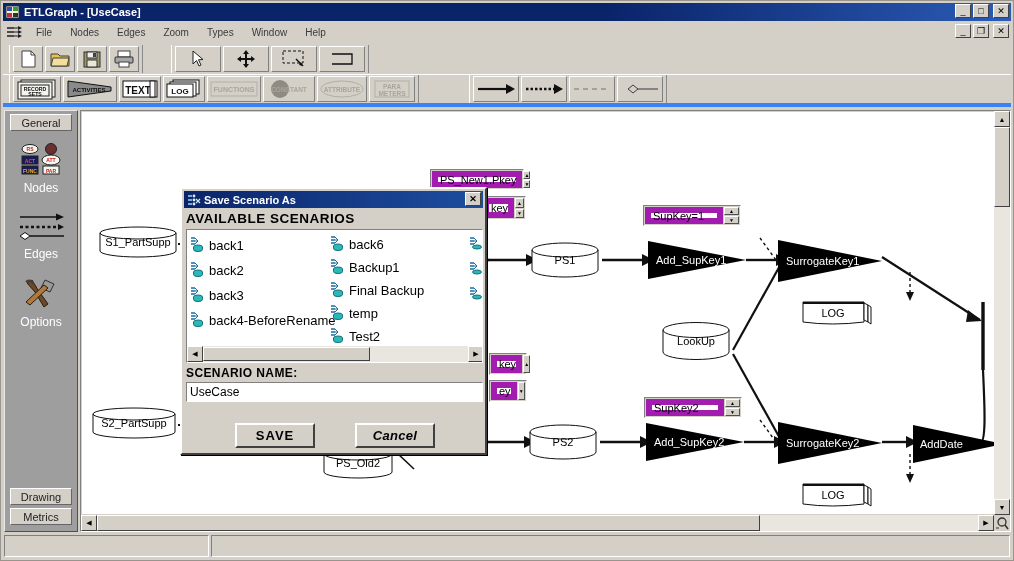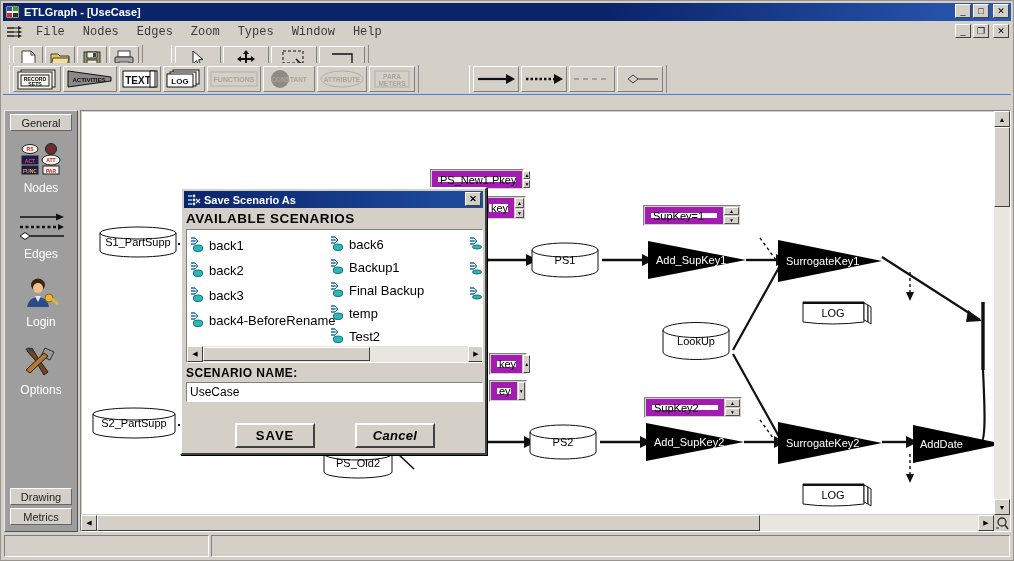--- a/index.html
+++ b/index.html
@@ -43,33 +43,33 @@
   }
   .wbtn.close { margin-left: 2px; }
 
   
   .menubar {
     position: absolute; left: 2px; top: 21px; width: 1008px; height: 20px;
     background: #d4d0c8; display: flex; align-items: center;
   }
   .menu-icon { width: 18px; height: 16px; margin-left: 2px; margin-right: 4px; position: relative; }
   .menu-item {
-    font-size: 12px; color: #3a3a3a; padding: 2px 9px; white-space: nowrap;
-    font-family: Liberation Mono, monospace;
+    font-size: 10px; color: #3a3a3a; padding: 2px 9px; white-space: nowrap;
+    font-family: Liberation Sans, sans-serif;
   }
   .mdi-controls { position: absolute; right: 2px; top: 2px; display: flex; gap: 2px; }
 
   
   .toolbar-row {
     position: absolute; left: 2px; width: 1008px; background: #d4d0c8;
     display: flex; align-items: center;
     border-bottom: 1px solid #fff;
   }
   .toolbar1 { top: 42px; height: 32px; }
-  .toolbar2 { top: 62px; height: 32px; border-bottom: 1px solid #3b82f6; gap: 32px; }
+  .toolbar2 { top: 74px; height: 32px; border-bottom: 4px solid #3b82f6; gap: 32px; }
   .tgroup {
     display: flex; align-items: center; height: 28px;
     border-left: 1px solid #fff; border-right: 1px solid #8a8a8a;
     padding: 0 2px; margin-left: 6px;
   }
   .tbtn {
     width: 30px; height: 26px; margin: 0 1px; background: #d4d0c8;
     border-top: 1px solid #fff; border-left: 1px solid #fff;
     border-right: 1px solid #808080; border-bottom: 1px solid #808080;
     display: flex; align-items: center; justify-content: center;
@@ -495,33 +495,20 @@
             <polygon points="40,2.5 48,6 40,9.5" fill="#101010"></polygon>
             <path d="M4 16 H42" stroke="#101010" stroke-width="2.6" stroke-dasharray="3,2.5"></path>
             <polygon points="42,13 48,16 42,19" fill="#101010"></polygon>
             <polygon points="4,25 9,21.5 14,25 9,28.5" fill="#fff" stroke="#101010"></polygon>
             <path d="M14 25 H48" stroke="#101010" stroke-width="1.4"></path>
           </svg>
         </span>
         <span class="sb-item-label">Edges</span>
       </div>
 
-      <div class="sb-item">
-        <span>
-          <svg width="36" height="32" viewBox="0 0 36 32">
-            <ellipse cx="15" cy="8" rx="7" ry="6.5" fill="#3b2410"></ellipse>
-            <circle cx="15" cy="11" r="5" fill="#f0c08a"></circle>
-            <path d="M4 30 q2-10 11-10 q9 0 11 10 z" fill="#2a4a8a"></path>
-            <path d="M12 19 l3 6 l3-6" fill="#e8e8e8"></path>
-            <circle cx="26" cy="21" r="4" fill="#e8b832" stroke="#8a6a10"></circle>
-            <path d="M29 22 l6 5" stroke="#e8b832" stroke-width="2.5"></path>
-          </svg>
-        </span>
-        <span class="sb-item-label">Login</span>
-      </div>
 
       <div class="sb-item">
         <span>
           <svg width="36" height="32" viewBox="0 0 36 32">
             <path d="M4 6 l5-3 l6 10 l10 14 l-4 3 l-9-15 z" fill="#6a4a2a" stroke="#301c08"></path>
             <path d="M22 3 l9 4 l-4 8 l-9-4 z" fill="#9a9a9a" stroke="#303030"></path>
             <path d="M25 11 l-18 17 l-4-3 l18-17 z" fill="#b07a3a" stroke="#301c08"></path>
             <path d="M3 5 a4 4 0 0 1 7 2" fill="none" stroke="#404040" stroke-width="2"></path>
           </svg>
         </span>

